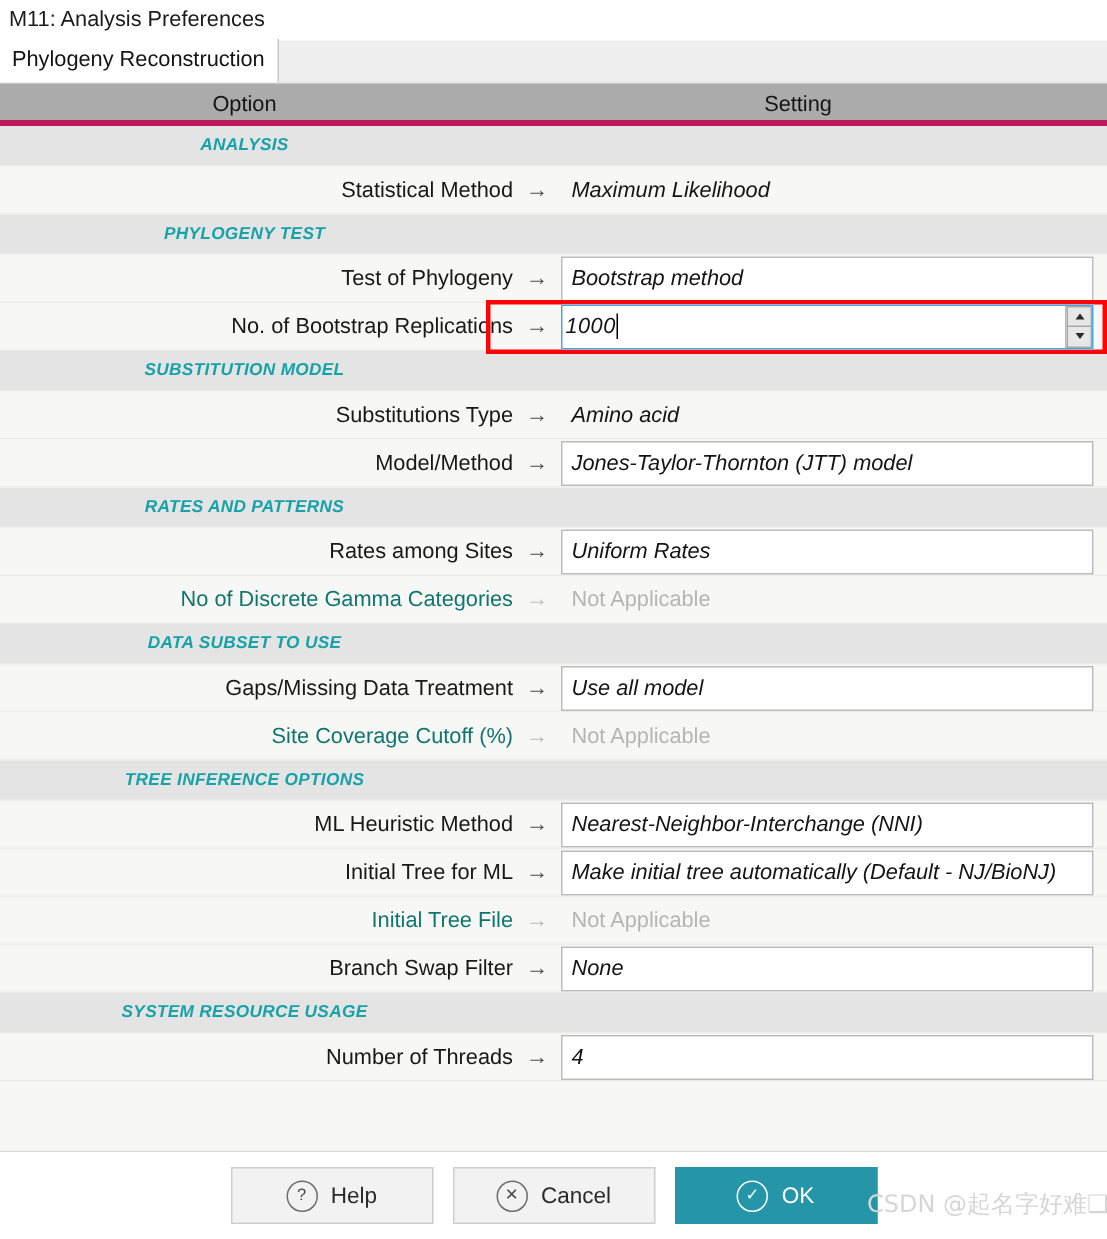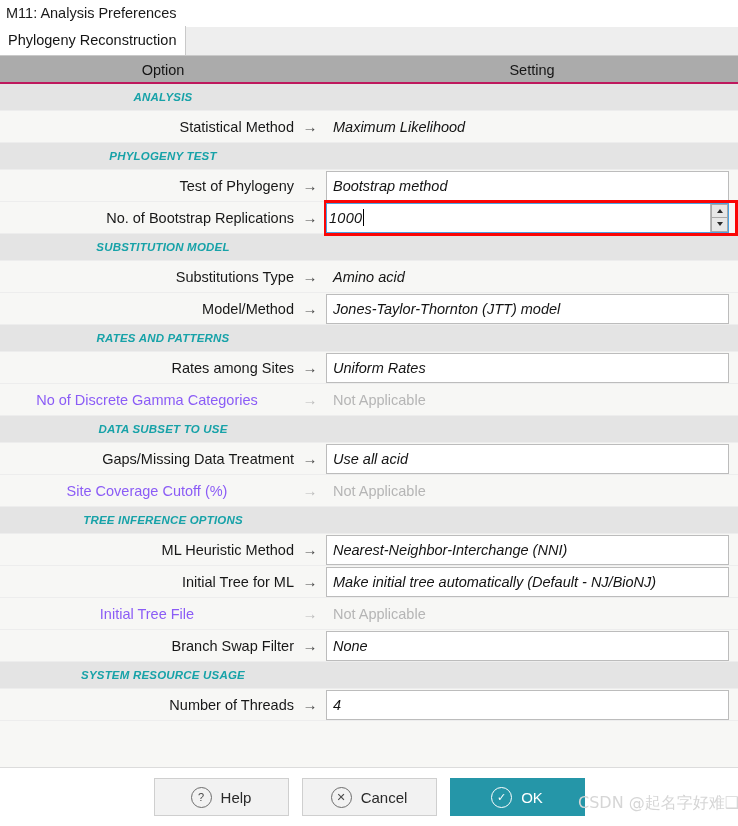--- a/index.html
+++ b/index.html
@@ -59,21 +59,21 @@
     flex: 1;
     height: 24px;
     background: #eeeeee;
   }
   
   .tablehead {
     height: 28px;
     background: #ababab;
     display: flex;
     box-sizing: border-box;
-    border-bottom: 2px solid #be185d;
+    border-bottom: 4px solid #be185d;
   }
   .th {
     line-height: 28px;
     text-align: center;
     font-size: 14.5px;
     color: #151515;
   }
   .th-option { width: 326px; }
   .th-setting { flex: 1; }
   
@@ -109,22 +109,23 @@
     align-items: center;
     position: relative;
   }
   .row-label {
     width: 294px;
     text-align: right;
     font-size: 14.5px;
     color: #181818;
     white-space: nowrap;
     padding-right: 0;
-  }
-  .row.disabled .row-label { color: #8b5cf6; text-align: center; }
+    margin-left: 48px;
+  }
+  .row.disabled .row-label { color: #0f766e; }
   .arrow {
     width: 32px;
     text-align: center;
     font-size: 15px;
     color: #4a4a4a;
     line-height: 1;
   }
   .row.disabled .arrow { color: #bcbcbc; }
   .value {
     flex: 1;
@@ -352,21 +353,21 @@
         <div class="row-label">No of Discrete Gamma Categories</div>
         <div class="arrow">→</div>
         <div class="value na">Not Applicable</div>
       </div>
       <div class="section">
         <div class="section-label">DATA SUBSET TO USE</div>
       </div>
       <div class="row">
         <div class="row-label">Gaps/Missing Data Treatment</div>
         <div class="arrow">→</div>
-        <div class="value boxed">Use all acid</div>
+        <div class="value boxed">Use all model</div>
       </div>
       <div class="row disabled">
         <div class="row-label">Site Coverage Cutoff (%)</div>
         <div class="arrow">→</div>
         <div class="value na">Not Applicable</div>
       </div>
       <div class="section">
         <div class="section-label">TREE INFERENCE OPTIONS</div>
       </div>
       <div class="row">

